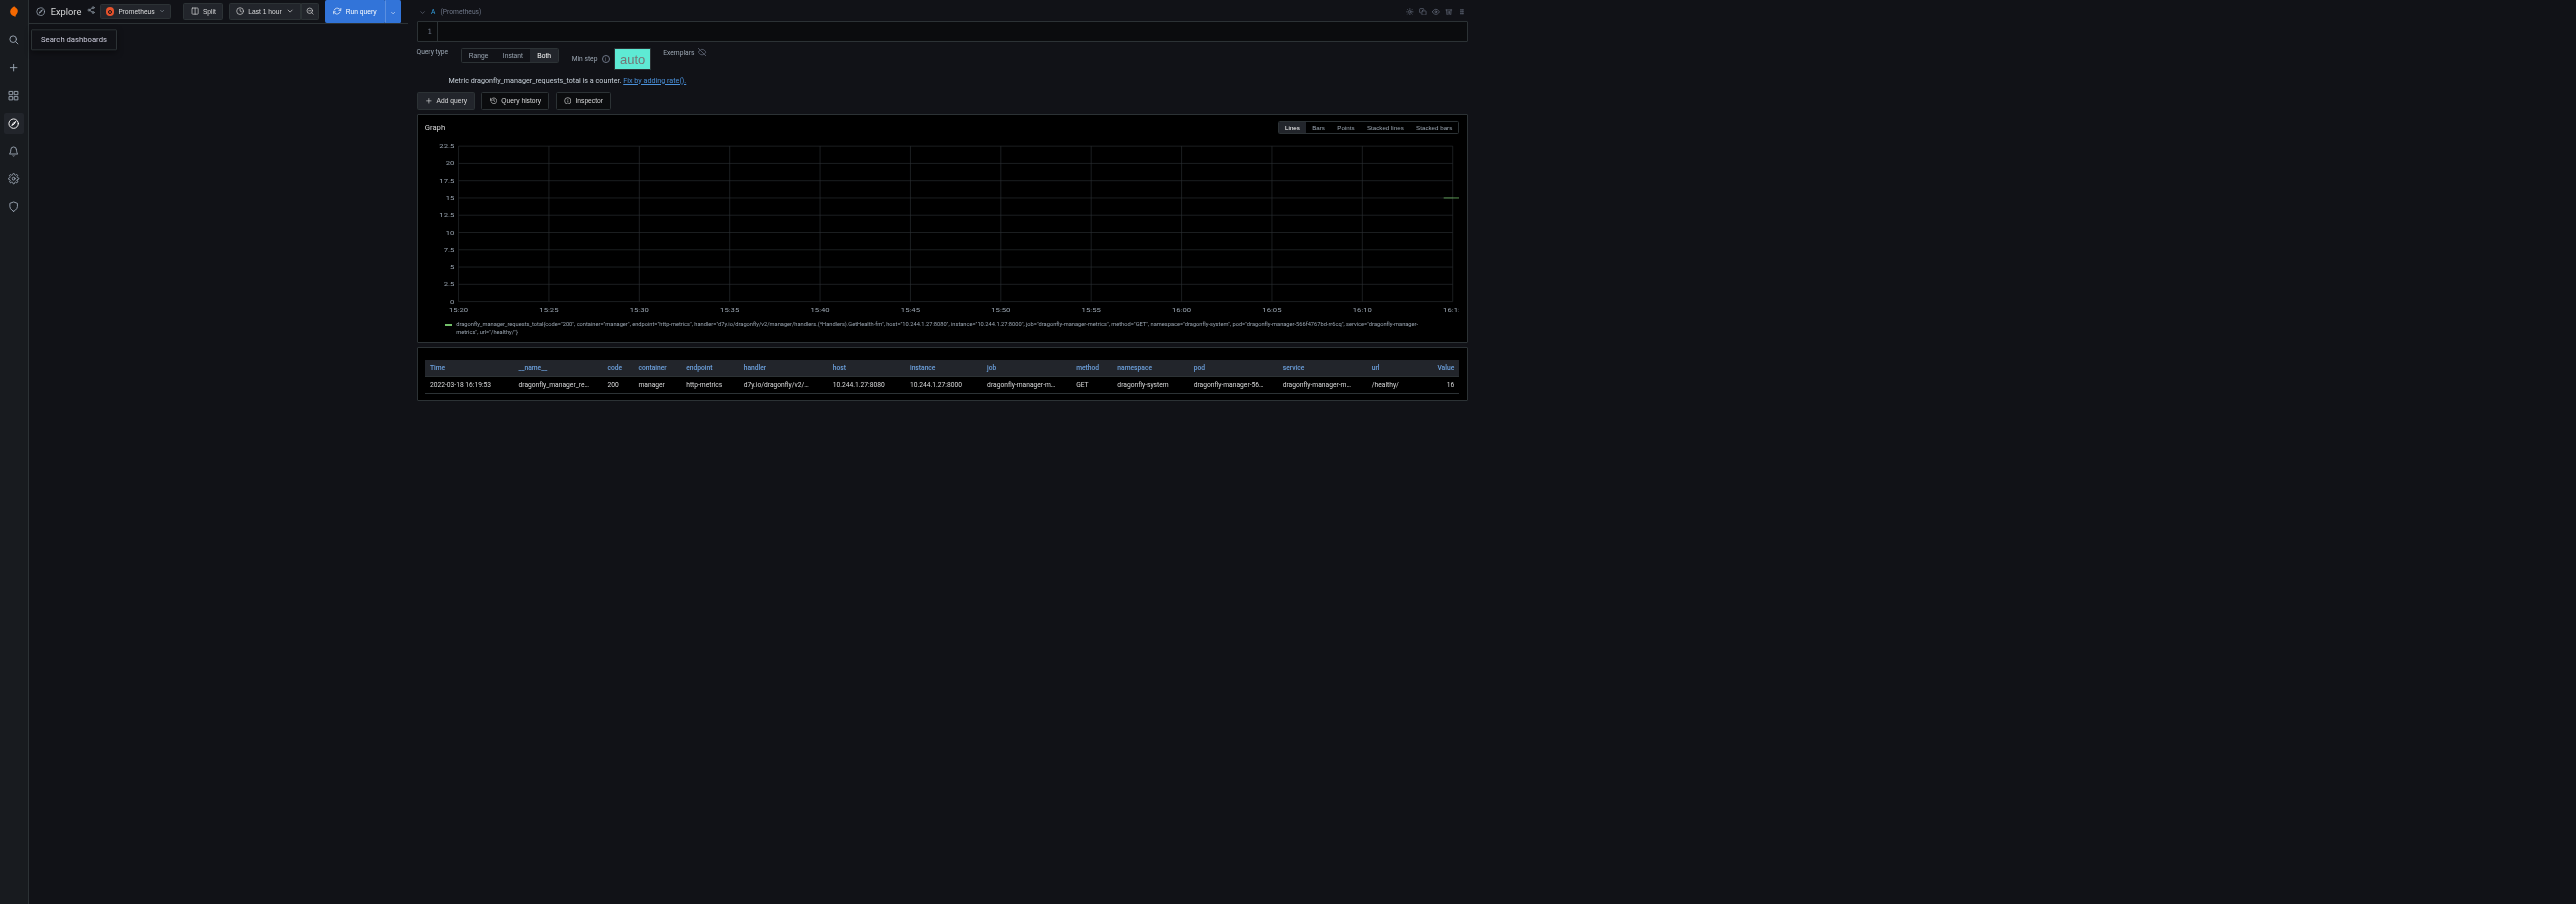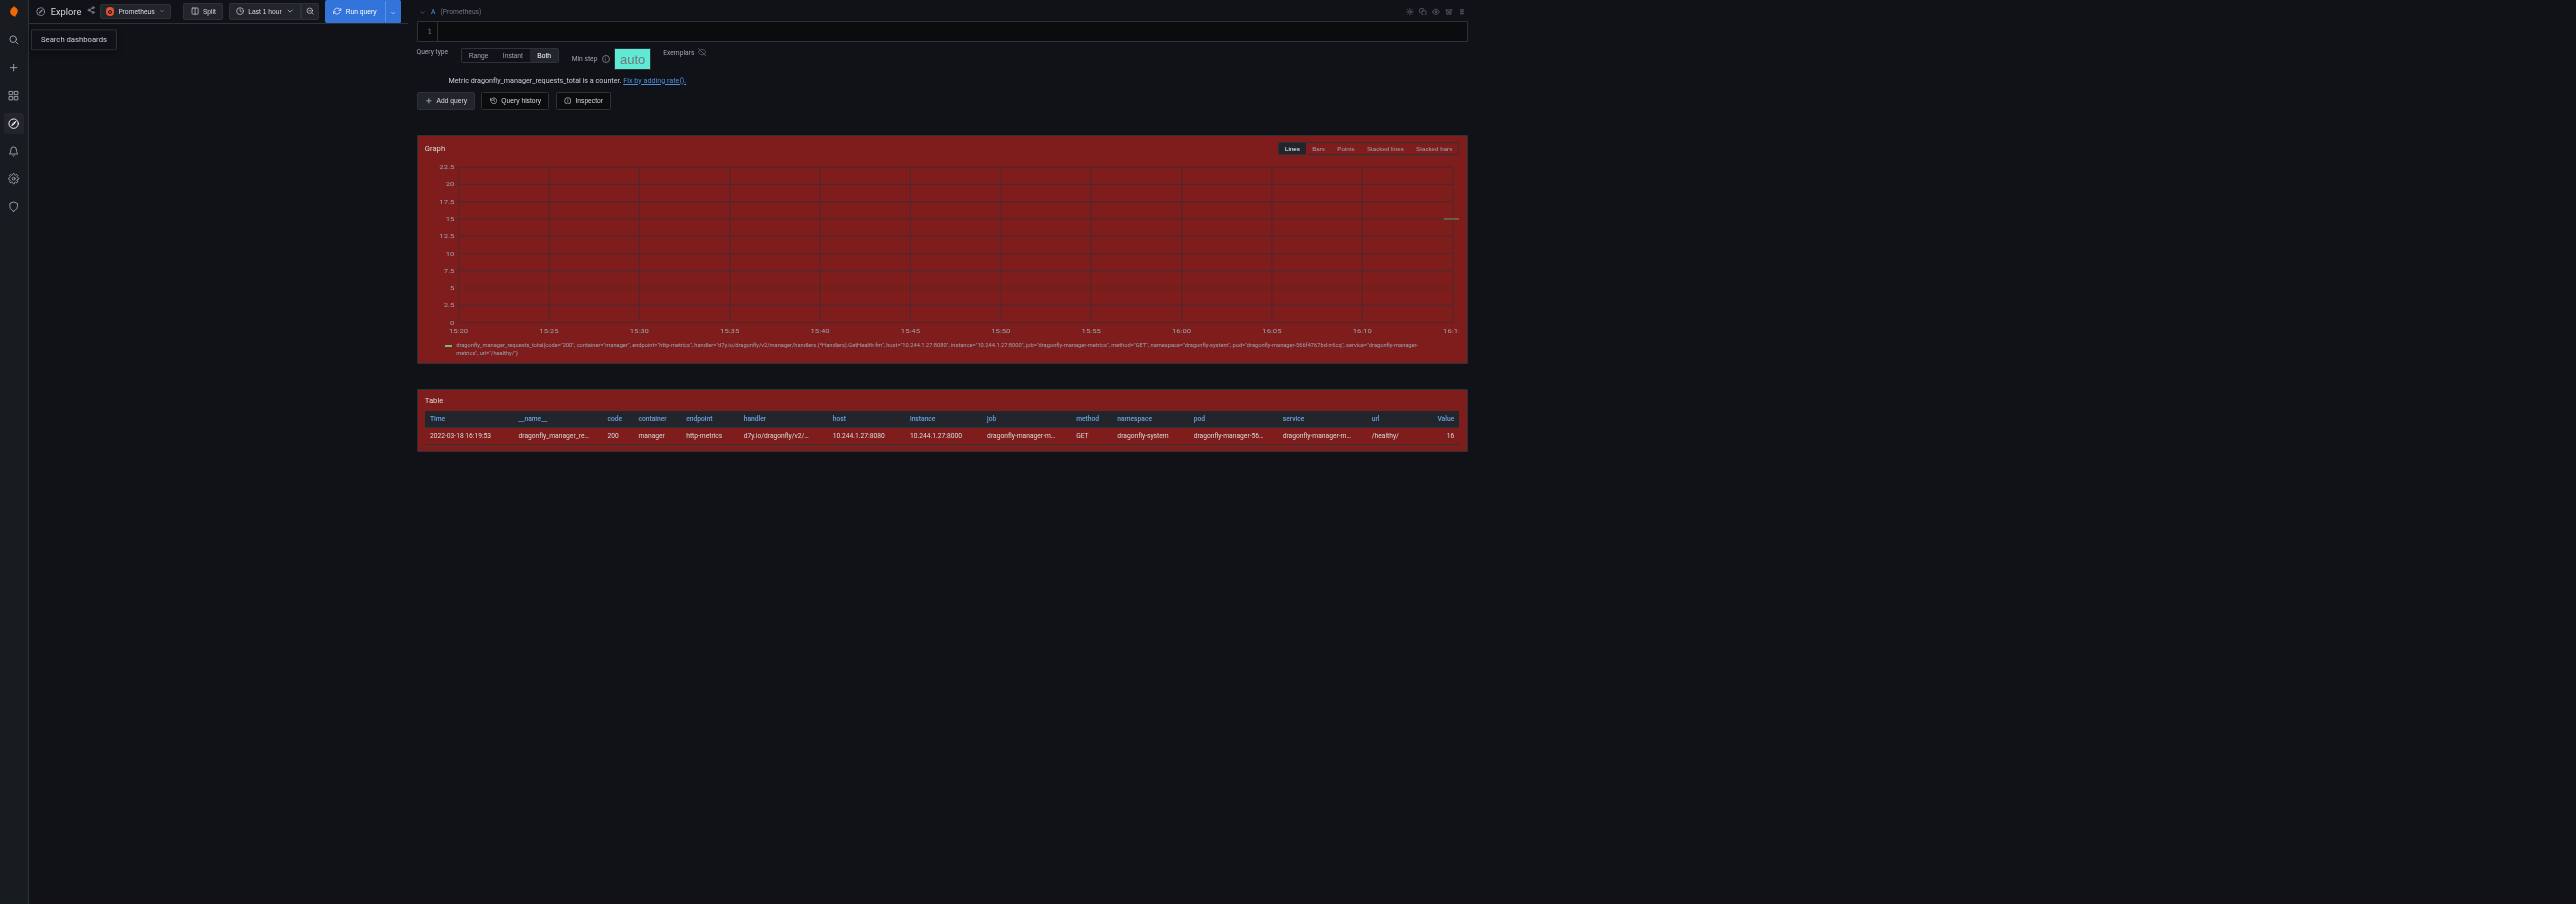--- a/index.html
+++ b/index.html
@@ -135,21 +135,21 @@
   .hint-row{margin-top:5.2px;color:#c7d0d9;font-size:7.2px;margin-left:32px;}
   .hint-row a{color:#4a90d9;text-decoration:underline;cursor:pointer;}
 
   .action-row{display:flex;gap:6.2px;margin-top:7.2px;}
   .grey-btn{display:flex;align-items:center;gap:4.1px;background:#22252b;border:0.5px solid #2c3235;color:#d8d9da;padding:4.1px 7.2px;border-radius:1.5px;font-size:6.7px;cursor:pointer;}
   .grey-btn svg{width:7.7px;height:7.7px;}
   .dark-btn{display:flex;align-items:center;gap:4.1px;background:#0b0c0e;border:0.5px solid #2c3235;color:#d8d9da;padding:4.1px 7.2px;border-radius:1.5px;font-size:6.7px;cursor:pointer;}
   .dark-btn svg{width:7.7px;height:7.7px;}
 
   
-  .panel{background:#7f1d1d;border:0.5px solid #2c3235;border-radius:1px;margin-top:25px;padding:6.2px 7.2px;}
+  .panel{background:#000000;border:0.5px solid #2c3235;border-radius:1px;margin-top:4px;padding:6.2px 7.2px;}
   .panel-head{display:flex;align-items:center;}
   .panel-title{color:#d8d9da;font-size:7.7px;}
   .viz-seg{margin-left:auto;display:flex;border:0.5px solid #2c3235;border-radius:1.5px;overflow:hidden;}
   .viz-seg button{background:transparent;border:none;color:#9aa5b1;padding:2.1px 6.2px;font-size:6.2px;cursor:pointer;}
   .viz-seg button.active{background:#22252b;color:#fff;}
   .chart-wrap{position:relative;margin-top:7.2px;}
   .chart{width:100%;height:175px;}
   .chart line.grid{stroke:#2c3235;stroke-width:1;}
   .chart text{fill:#9aa5b1;font-size:11px;}
   .chart .series{stroke:#73bf69;stroke-width:1.5;fill:none;}
@@ -450,23 +450,20 @@
             </svg>
         </div>
 
         <div class="legend-row">
           <span class="legend-swatch"></span>
           <span class="legend-text">dragonfly_manager_requests_total{code="200", container="manager", endpoint="http-metrics", handler="d7y.io/dragonfly/v2/manager/handlers.(*Handlers).GetHealth-fm", host="10.244.1.27:8080", instance="10.244.1.27:8000", job="dragonfly-manager-metrics", method="GET", namespace="dragonfly-system", pod="dragonfly-manager-566f4767bd-rr6cq", service="dragonfly-manager-metrics", url="/healthy/"}</span>
         </div>
       </div>
 
       <div class="panel">
-        <div class="panel-head">
-          <span class="panel-title">Table</span>
-        </div>
         <div class="tbl-wrap">
           <table class="tbl">
             <thead>
                 <tr>
                   <th>Time</th>
                   <th>__name__</th>
                   <th>code</th>
                   <th>container</th>
                   <th>endpoint</th>
                   <th>handler</th>

